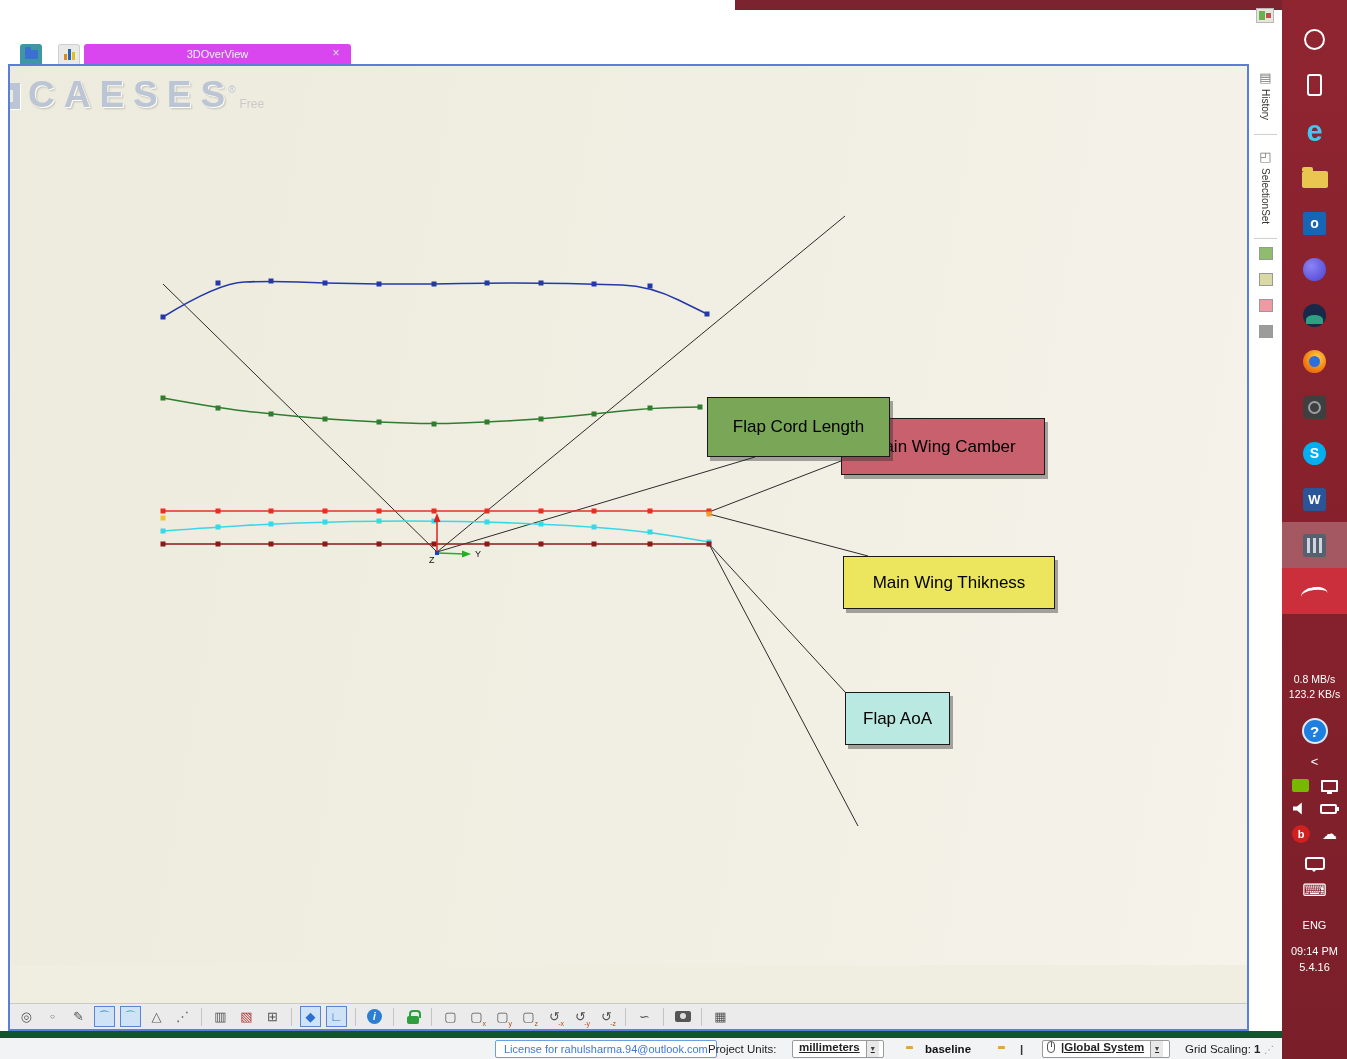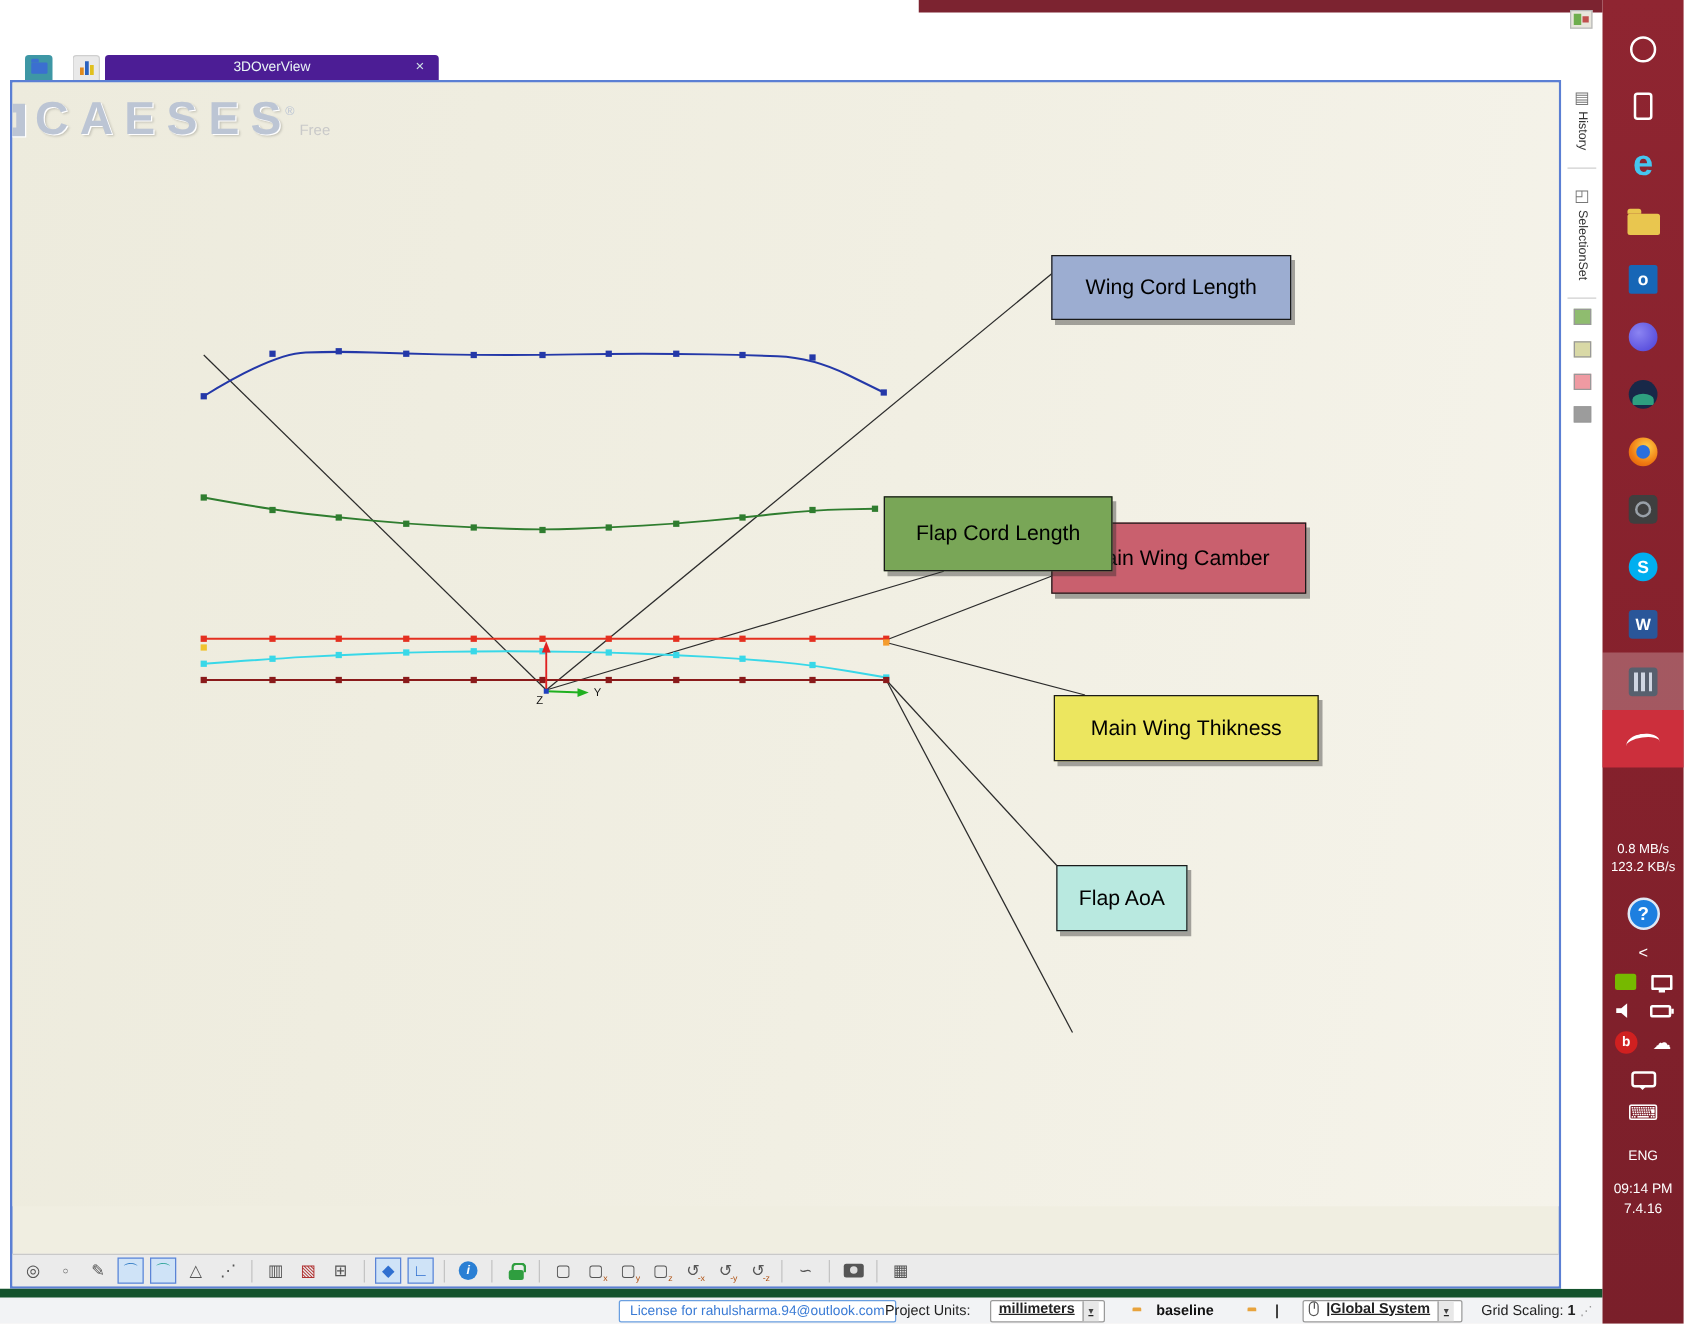--- a/index.html
+++ b/index.html
@@ -21,21 +21,21 @@
   .tab-mini1 { left:20px; background:#3e97a5; }
   .tab-mini2 { left:58px; background:#e9e9e9; border:1px solid #cfcfcf; border-bottom:none; }
   .fold { width:13px; height:9px; background:#3b6fd0; border-radius:1px; position:relative; }
   .fold:before { content:''; position:absolute; top:-3px; left:0; width:6px; height:3px; background:#3b6fd0; border-radius:1px 1px 0 0; }
   .chart-ic { display:flex; gap:1px; align-items:flex-end; height:11px; }
   .chart-ic i { display:block; width:3px; }
   .chart-ic .b1 { height:6px; background:#e08a1e; }
   .chart-ic .b2 { height:11px; background:#2a62c0; }
   .chart-ic .b3 { height:8px; background:#e0c01e; }
   .tab-doc {
-    position:absolute; left:84px; top:0; width:267px; height:20px; background:#4c1d95;
+    position:absolute; left:84px; top:0; width:267px; height:20px; background:#d946ef;
     border-radius:3px 3px 0 0; color:#eaf6f6; font-size:11px;
     display:flex; align-items:center; justify-content:center;
   }
   .tab-close { position:absolute; right:8px; top:2px; width:14px; height:15px; color:#cfe3e5; font-size:12px; line-height:15px; text-align:center; cursor:default; }
   .tab-close:after { content:'×'; }
 
   
   .window { position:absolute; left:8px; top:64px; width:1241px; height:967px; border:2px solid #5b7fd4; background:#f0eee1; display:flex; flex-direction:column;gap:38px; }
   .canvas { position:relative; width:1237px; height:936px; overflow:hidden;
             background:linear-gradient(100deg,#edebdd 0%,#f1efe3 55%,#f5f3ea 100%); }
@@ -255,21 +255,20 @@
         <rect x="696.5" y="445.5" width="5" height="5" fill="#f49c2e"></rect>
         <line x1="427" y1="487" x2="427" y2="453" stroke="#e02020" stroke-width="1.5"></line>
         <path d="M427 447 l-3.5 9 l7 0 z" fill="#e02020"></path>
         <line x1="427" y1="487" x2="455" y2="488" stroke="#20b020" stroke-width="1.5"></line>
         <path d="M461 488 l-9 -3.5 l0 7 z" fill="#20b020"></path>
         <rect x="425" y="485" width="4" height="4" fill="#2040c0"></rect>
         <text x="419" y="497" font-size="9" fill="#111">Z</text>
         <text x="465" y="491" font-size="9" fill="#111">Y</text>
       </svg>
     <div id="annotations">
-        <div class="annotation textured" style="left: 831px; top: 138px; width: 192px; height: 52px; background: rgb(156, 173, 209);">Wing Cord Length</div>
         <div class="annotation textured" style="left: 831px; top: 352px; width: 204px; height: 57px; background: rgb(201, 96, 110);">Main Wing Camber</div>
         <div class="annotation textured" style="left: 697px; top: 331px; width: 183px; height: 60px; background: rgb(121, 166, 87);">Flap Cord Length</div>
         <div class="annotation textured" style="left: 833px; top: 490px; width: 212px; height: 53px; background: rgb(236, 230, 95);">Main Wing Thikness</div>
         <div class="annotation textured" style="left: 835px; top: 626px; width: 105px; height: 53px; background: rgb(185, 233, 224);">Flap AoA</div>
       </div>
     <svg class="corner-axes" width="48" height="52" viewBox="0 0 48 52">
       <line x1="14" y1="42" x2="5" y2="8" stroke="#e02020" stroke-width="1.6"></line>
       <path d="M5 2 l-3.5 9 l7 0 z" fill="#e02020"></path>
       <line x1="14" y1="42" x2="34" y2="31" stroke="#20b020" stroke-width="1.6"></line>
       <path d="M39 28 l-9 0.5 l3 6 z" fill="#20b020"></path>
@@ -480,15 +479,15 @@
       <div class="trow">
         <span class="ti chat"></span>
       </div>
       <div class="trow">
         <span class="ti kbd">⌨</span>
       </div>
     </div>
   <div class="lang">ENG</div>
   <div class="clock">
     <div>09:14 PM</div>
-    <div>7.4.16</div>
+    <div>5.4.16</div>
   </div>
 </div>
 
 </body></html>

